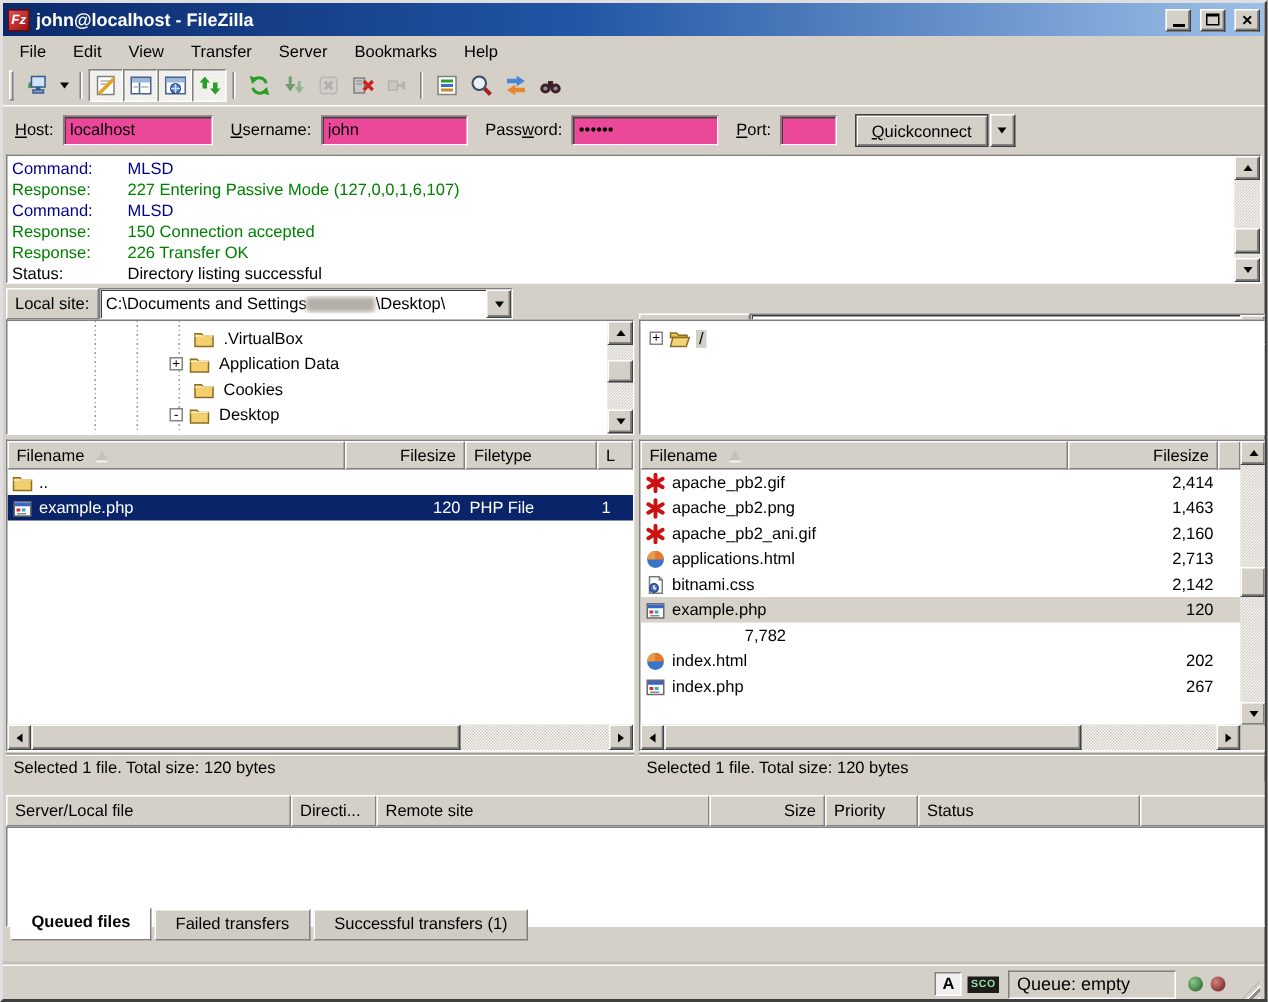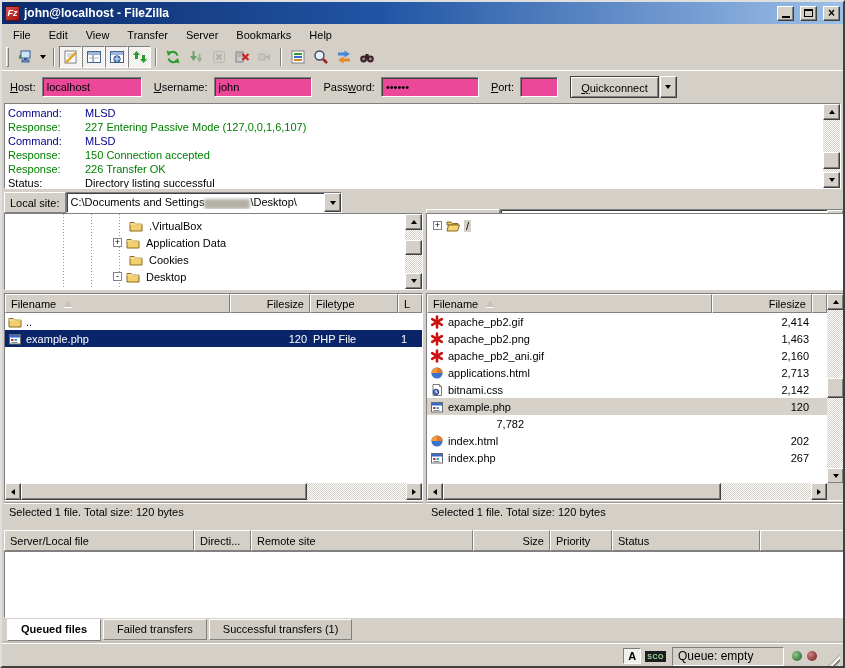--- a/index.html
+++ b/index.html
@@ -80,21 +80,21 @@
 .num{justify-content:flex-end}
 .lrow.sel-active{background:#0a246a;color:#fff}
 .lrow.sel-inactive{background:#d6d2ca}
 .sort-tri{width:0;height:0;border-left:4px solid transparent;border-right:4px solid transparent;border-bottom:7px solid #c6c2ba;margin-left:8px;filter:drop-shadow(0 1px 0 #fff)}
 .corner{position:absolute;right:0;bottom:0;width:17px;height:17px;background:#d4d0c8}
 
 .strip{position:absolute;height:19px;padding:3px 5px;border-top:1px solid #9a968e;box-shadow:inset 0 1px 0 #fff;overflow:hidden;white-space:nowrap}
 
 .queue-header{left:2px;top:528px;width:841px;height:21px;display:flex}
 .queue-body{left:2px;top:549px;width:841px;height:67px;background:#fff;border:1px solid;border-color:#808080 #fff #fff #808080}
-.tabsrow{left:2px;top:616px;width:841px;height:25px;display:flex;align-items:flex-start;padding:1px 0 16px 3px}
+.tabsrow{left:2px;top:616px;width:841px;height:25px;display:flex;align-items:flex-end;padding:1px 0 16px 3px}
 .tab{height:21px;padding:3px 13px;background:#d0ccc4;border:1px solid;border-color:#fff #808080 #808080 #fff;margin-right:2px;white-space:nowrap}
 .tab.active{background:#fff;font-weight:bold;height:22px}
 
 .statusbar{left:0;top:641px;right:0;height:25px;display:flex;align-items:center;border-top:1px solid #fff;box-shadow:0 -2px 0 rgba(0,0,0,.08);padding:0 3px}
 .sb-spacer{flex:1}
 .type-ind{width:18px;height:16px;border:1px solid;border-color:#808080 #fff #fff #808080;background:#f2f0ec;display:flex;align-items:center;justify-content:center;font-weight:bold;font-size:11px;margin-right:4px}
 .badge{min-width:20px;height:11px;background:#1c1c1c;color:#9fdf9f;font-size:7px;font-weight:bold;display:flex;align-items:center;justify-content:center;padding:0 2px;margin-right:6px;letter-spacing:.5px}
 .queue-panel{width:112px;height:19px;border:1px solid;border-color:#808080 #fff #fff #808080;display:flex;align-items:center;padding-left:5px;font-size:12px;margin-right:8px;white-space:nowrap}
 .led{width:10px;height:10px;border-radius:50%;margin-right:5px}
 .led-green{background:radial-gradient(circle at 35% 35%,#8cc88c,#1d5c1d)}

